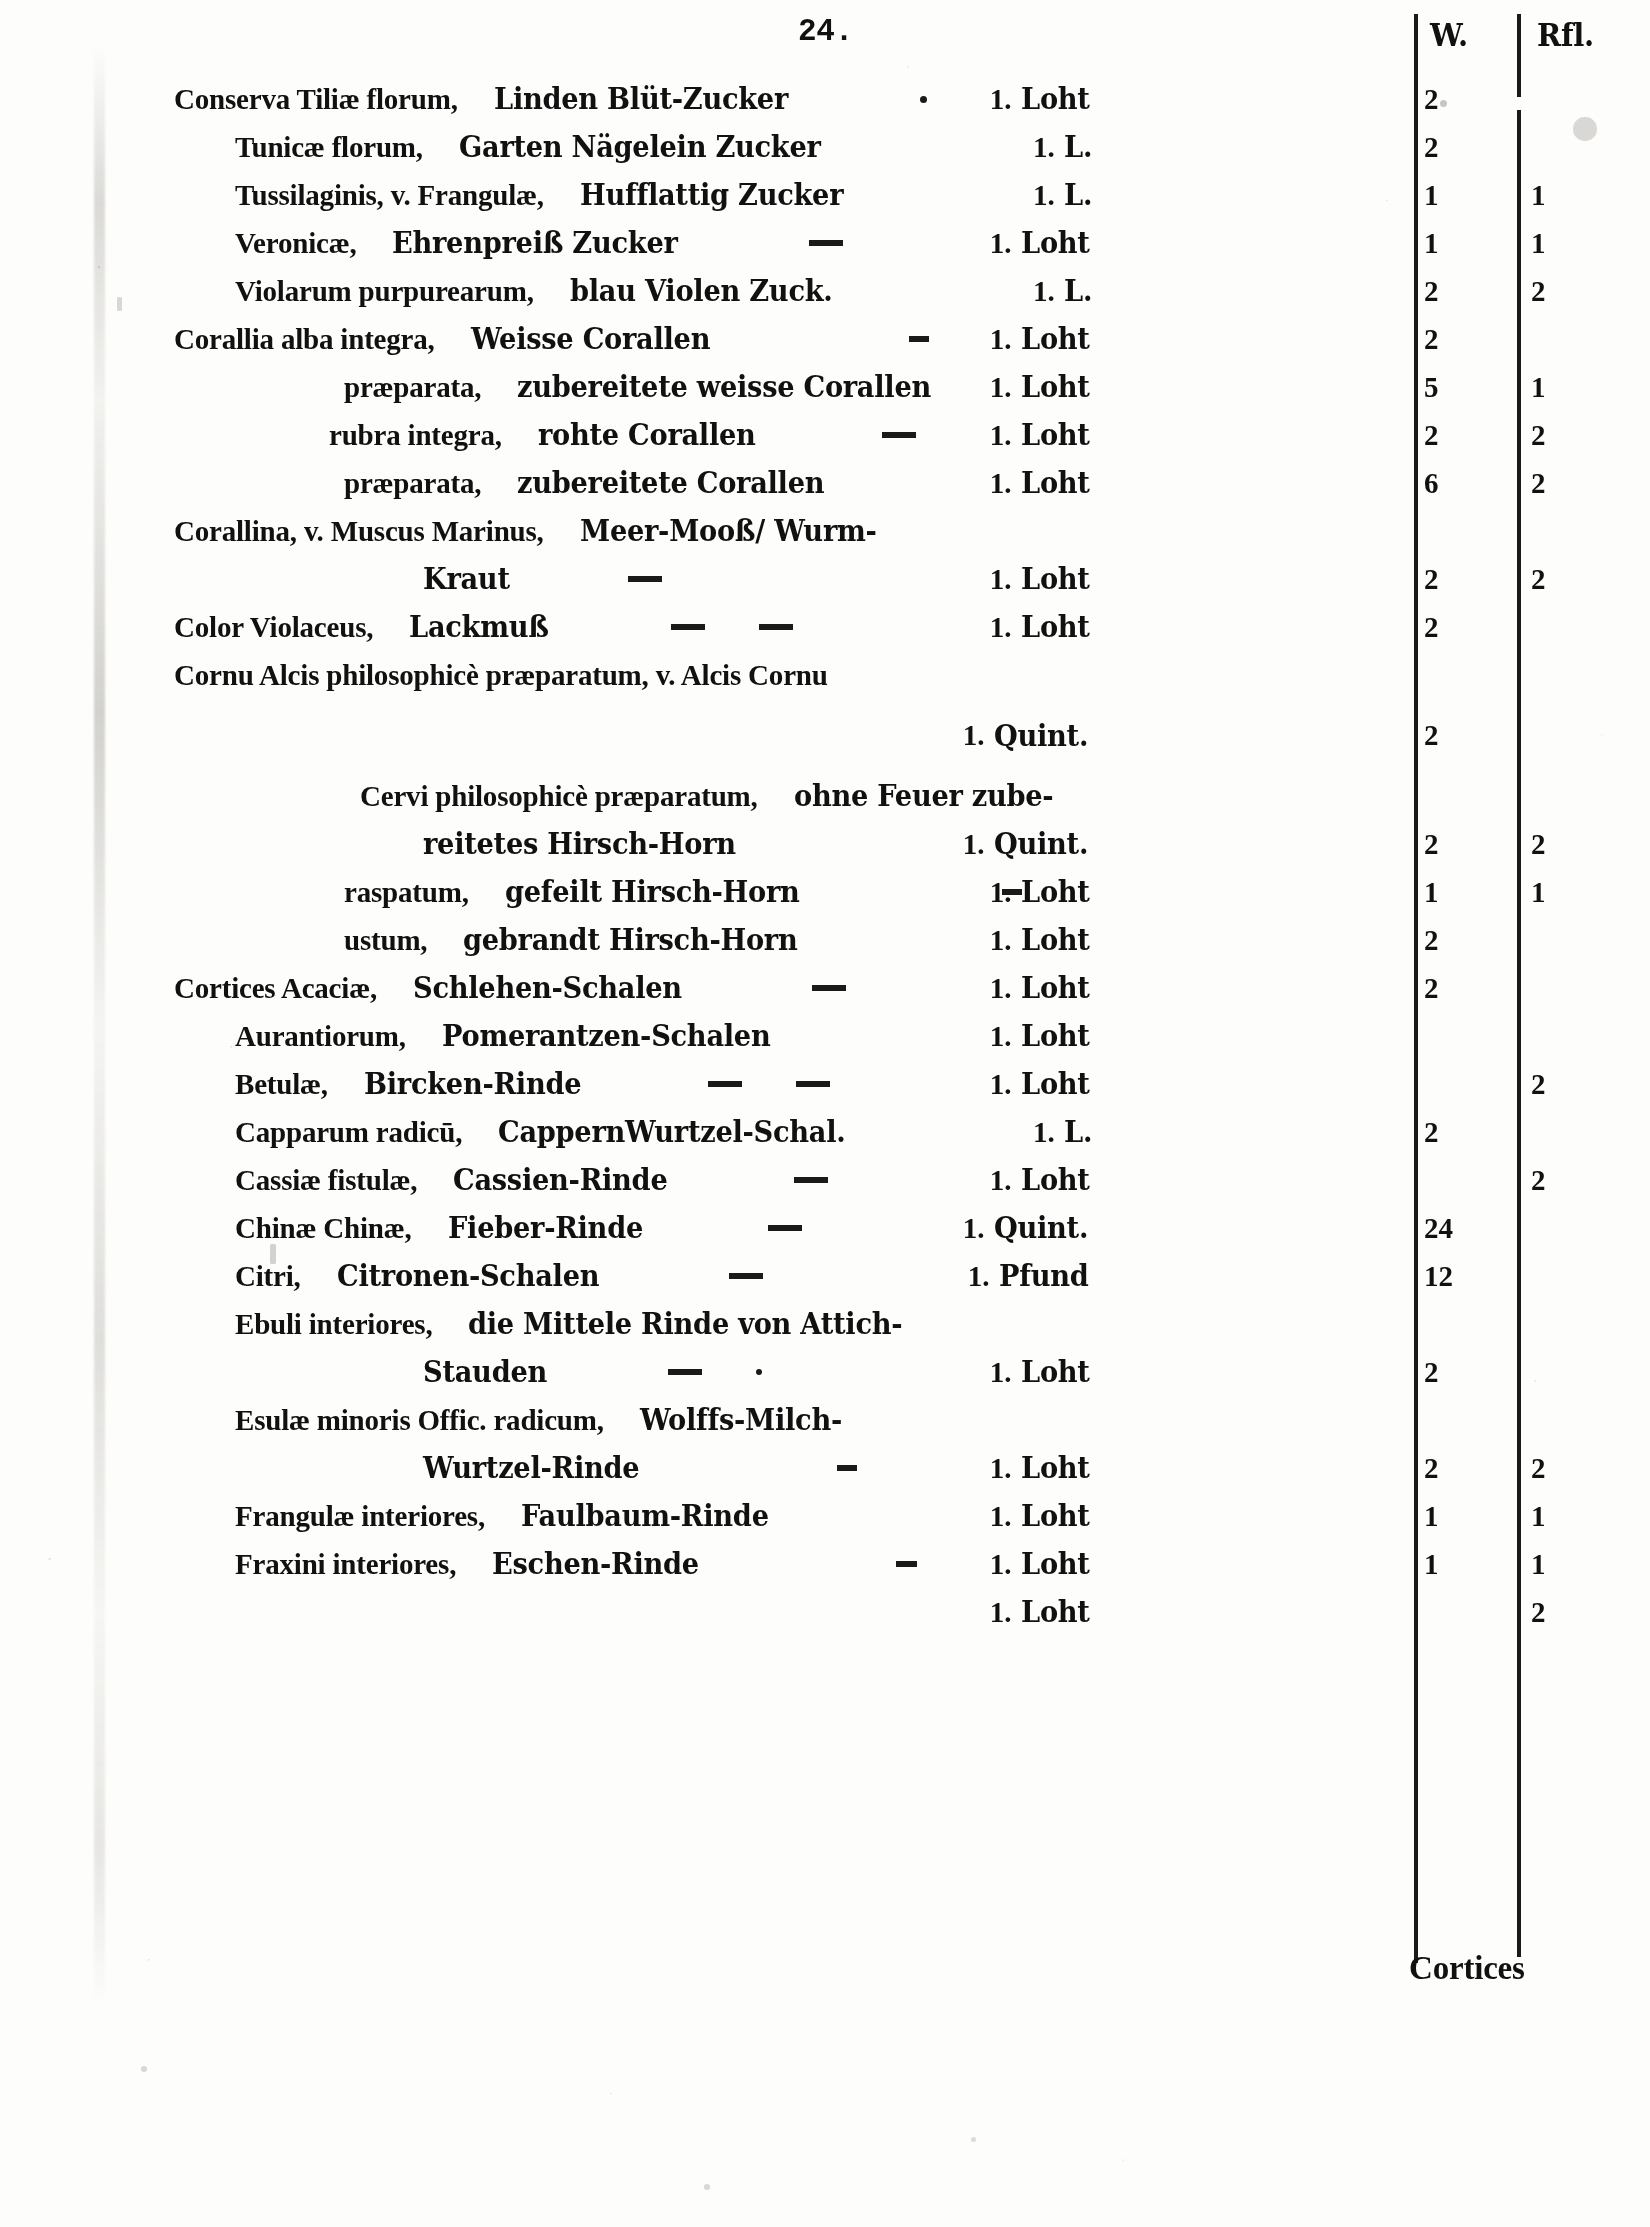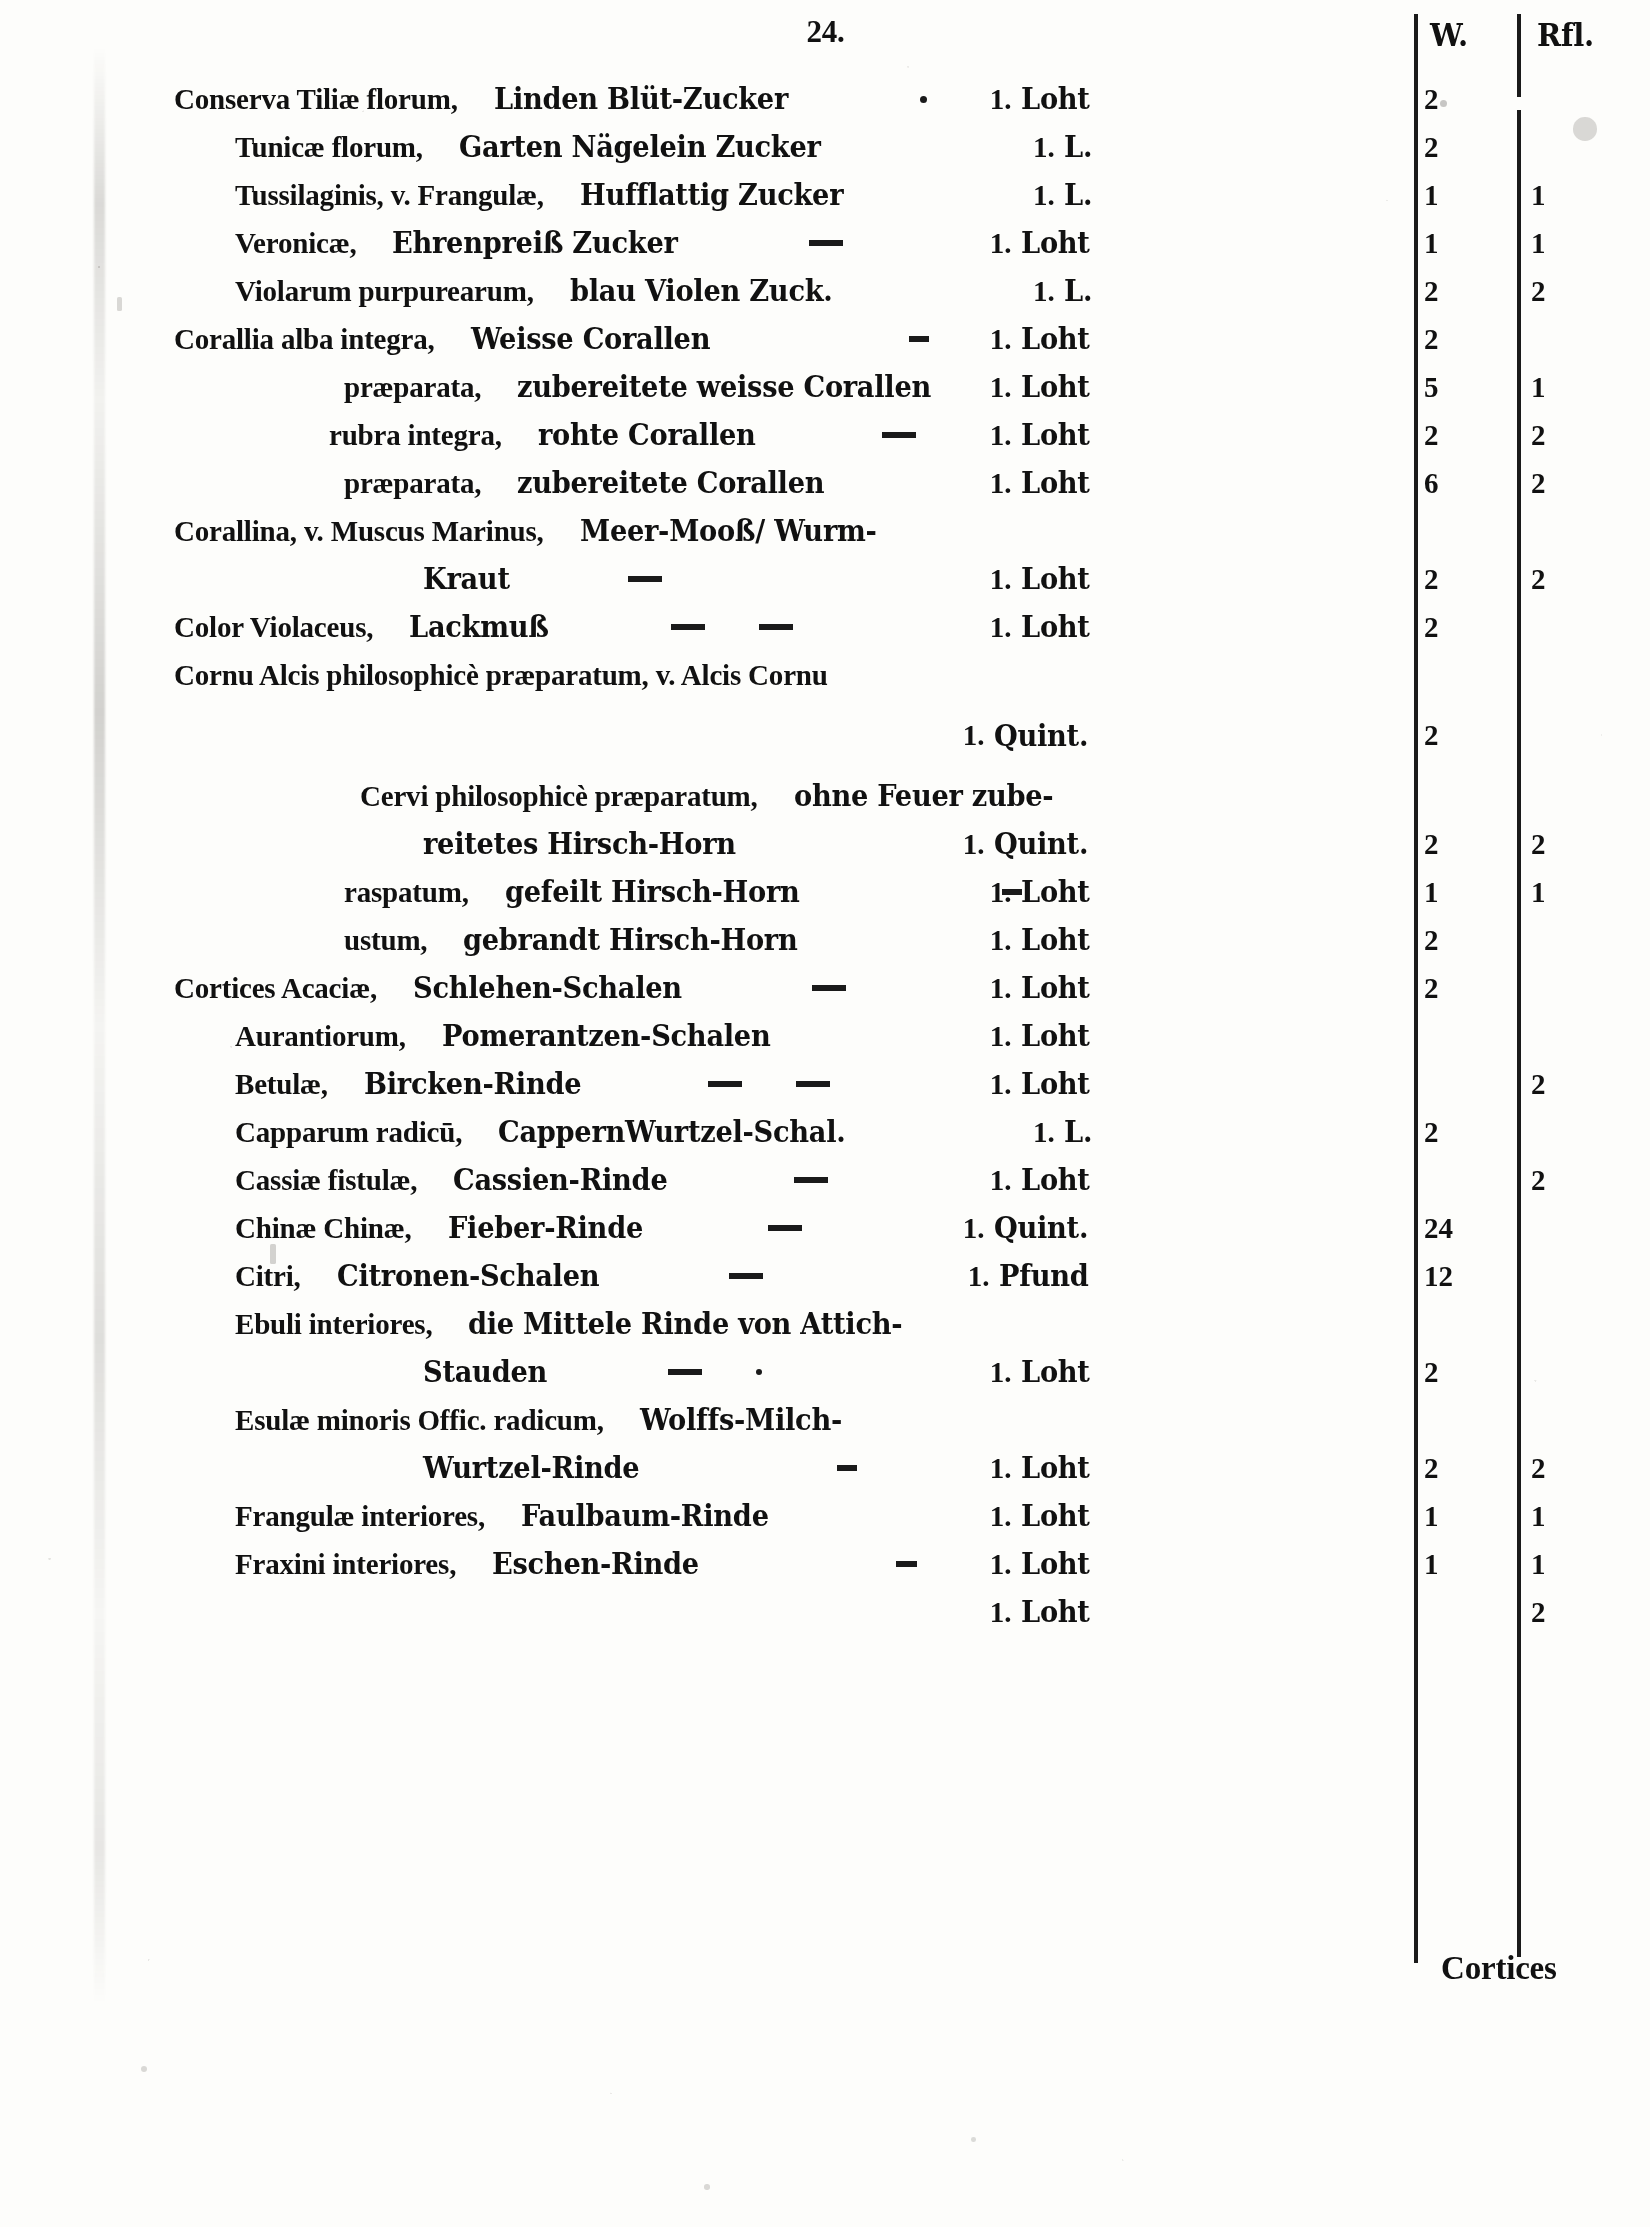--- a/index.html
+++ b/index.html
@@ -78,20 +78,21 @@
   }
 
   
   #folio {
     position: absolute;
     top: 14px;
     left: 0; right: 0;
     text-align: center;
     font-size: 31px;
     font-weight: 700;
+    font-family: Liberation Mono, monospace;
   }
   #col-headers {
     position: absolute;
     top: 17px;
     left: 1421px;
     width: 230px;
     height: 45px;
   }
   #col-headers .hd {
     position: absolute;
@@ -196,21 +197,20 @@
   .col1 { left: 1424px; width: 86px; }
   .col2 { left: 1531px; width: 94px; }
 
   
   #catchword {
     position: absolute;
     left: 1409px;
     top: 1950px;
     font-size: 33px;
     font-weight: 700;
-    margin-left: 32px;
   }
 
   
   .fleck {
     position: absolute;
     background: rgba(35,32,27,.55);
     border-radius: 50%;
     pointer-events: none;
   }
 </style>

